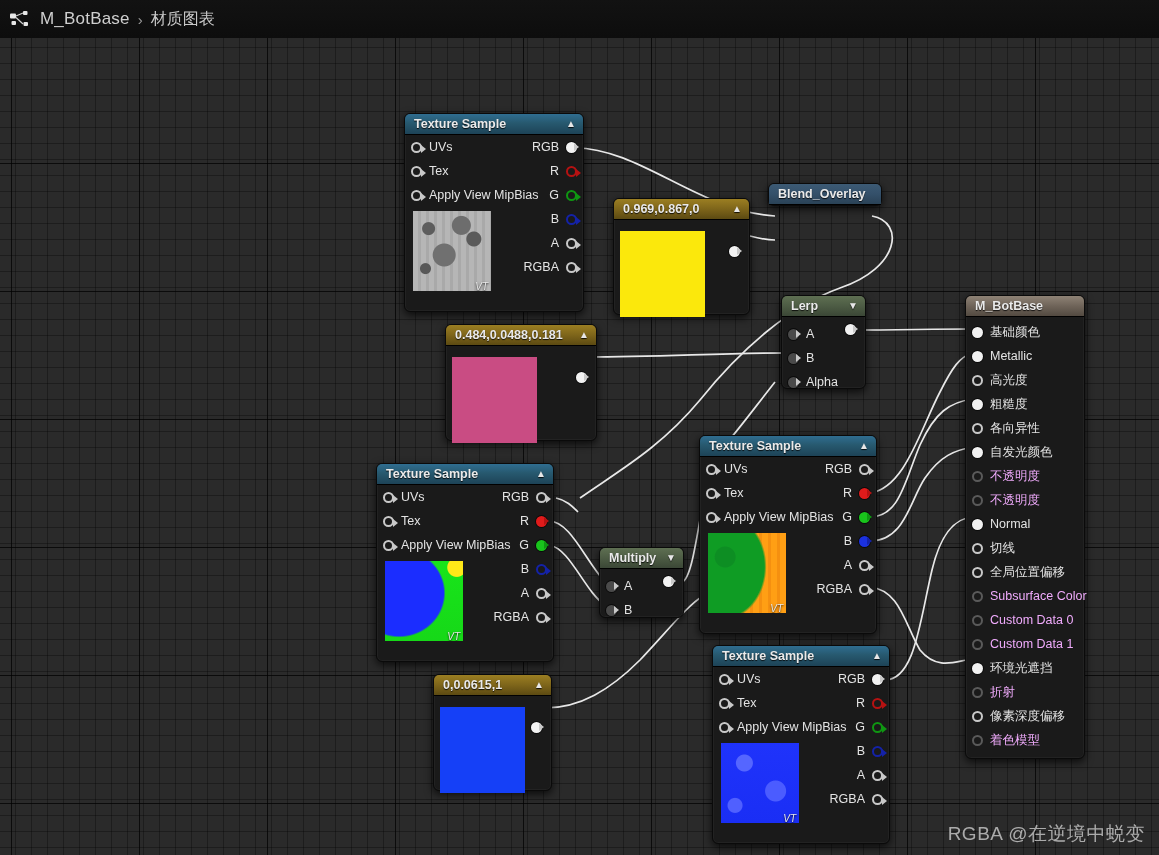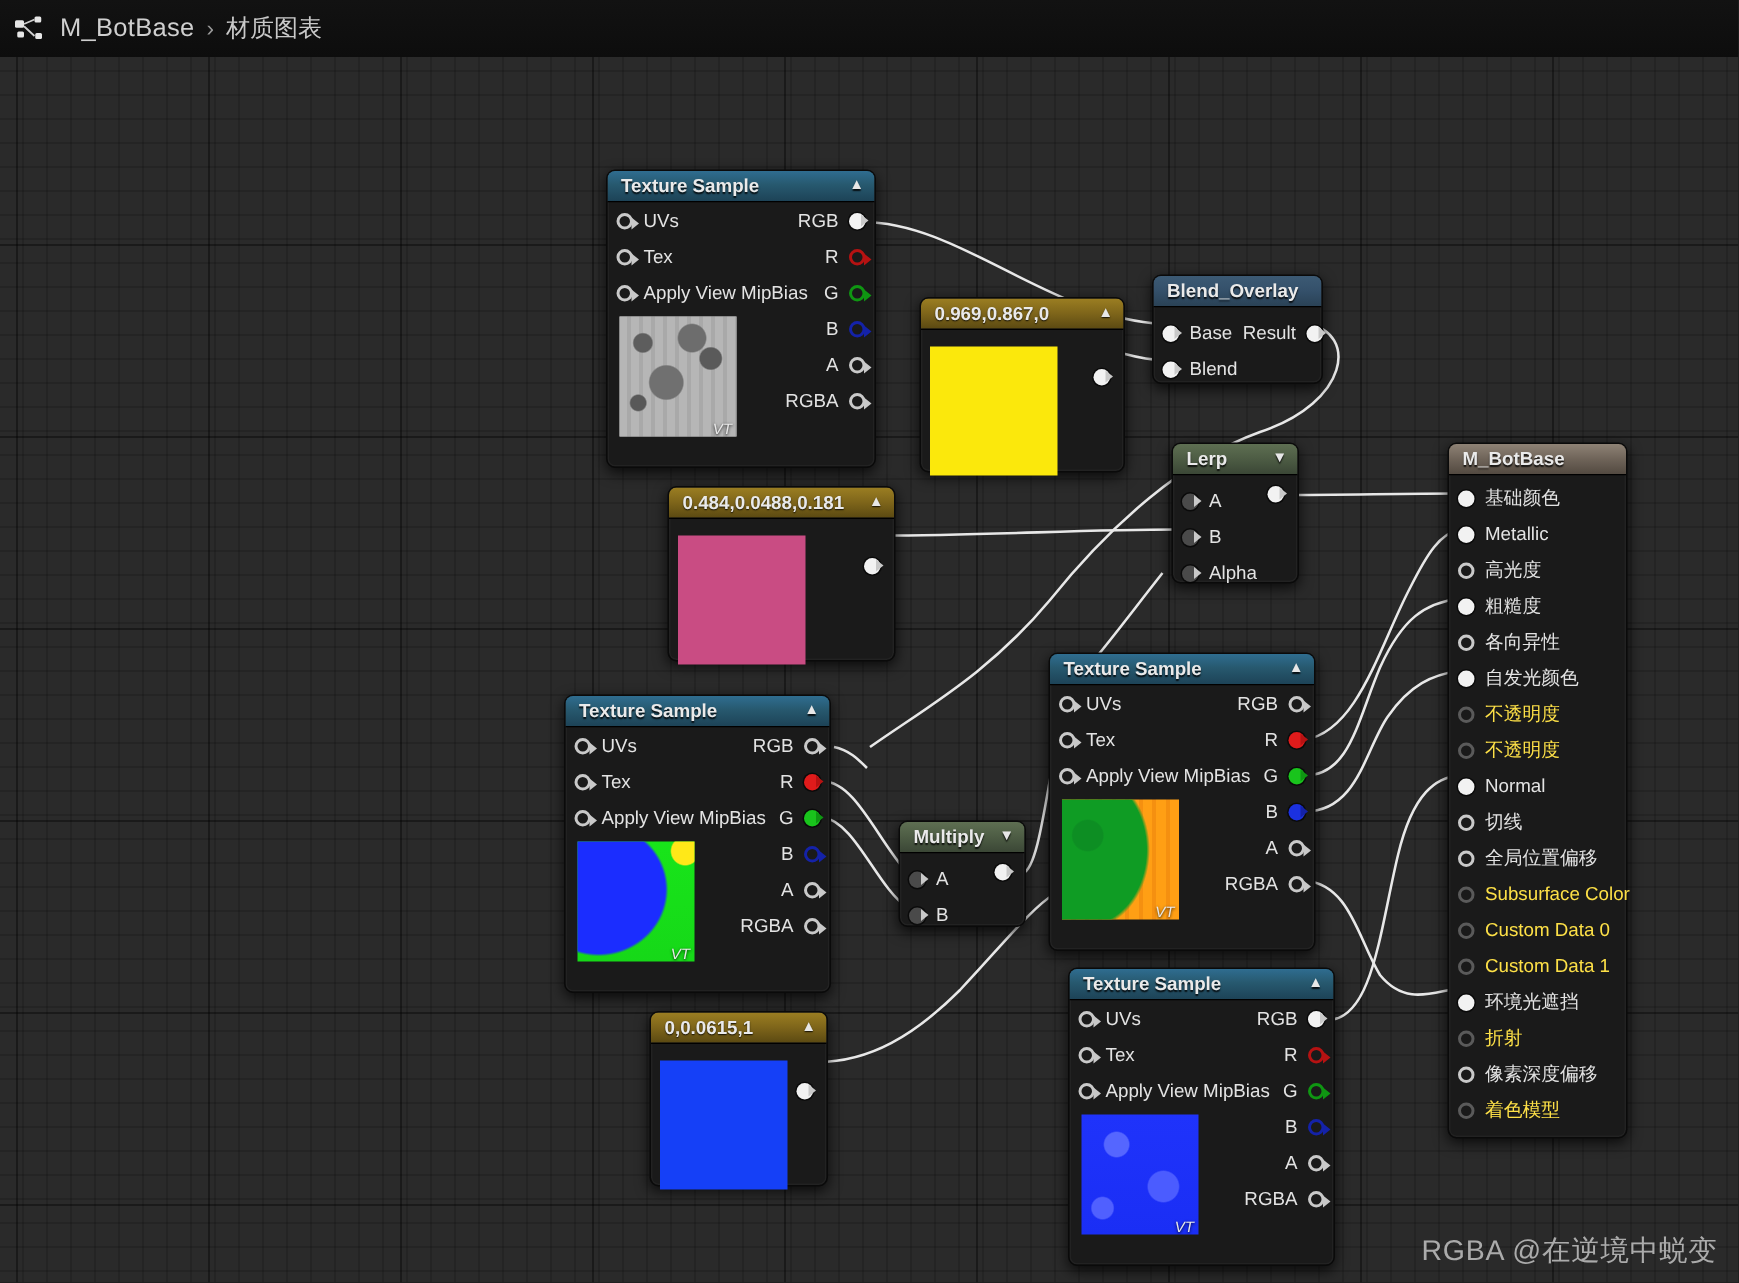--- a/index.html
+++ b/index.html
@@ -60,21 +60,21 @@
   .nhead.math  { background:linear-gradient(#5e6f52 0%, #4d5c44 50%, #3b4736 100%); }
   .nhead.const { background:linear-gradient(#9b7e22 0%, #7e651a 50%, #5c4a12 100%); }
   .nhead.out   { background:linear-gradient(#8e8275 0%, #6f6459 50%, #534a41 100%); }
   .chev{ font-size:10px; color:#e7e7e7; line-height:1; }
   .nbody{ position:relative; padding:5px 0 7px 0; }
 
   
   .row{ display:flex; align-items:center; height:24px; font-size:12.5px; color:#e3e3e3; white-space:nowrap;}
   .row.inrow{ padding-left:6px; gap:7px; }
   .row.outrow{ justify-content:flex-end; padding-right:6px; gap:7px; }
-  .row.dim{ color:#fde047; }
+  .row.dim{ color:#f0abfc; }
 
   
   .pin{ width:11px;height:11px; border-radius:50%; flex:0 0 auto; position:relative;}
   .pin.filled{ background:#f2f2f2; box-shadow:0 0 0 1px rgba(0,0,0,.6);}
   .pin.hollow{ background:transparent; border:2.5px solid #c9c9c9; }
   .pin.arrow::after{
     content:""; position:absolute; left:8px; top:1px;
     border-left:5px solid currentColor; border-top:4.5px solid transparent; border-bottom:4.5px solid transparent;
   }
   .pin.r.filled{ background:#e01b1b; } .pin.r.hollow{ border-color:#b61212; }
@@ -221,36 +221,20 @@
   <div class="nbody" style="height:94px; position:relative;">
     <div class="swatch" style="background:#fbe80c;"></div>
     <span class="pin gray filled arrow" style="position:absolute; right:9px; top:26px;"></span>
   </div>
 </div>
 
 <div class="node" id="blend-overlay" style="left:768px; top:183px; width:114px;">
   <div class="nhead func">
     <span>Blend_Overlay</span>
   </div>
-  <div class="nbody" style="height:50px; position:relative;">
-    <div class="row inrow" style="justify-content:space-between;padding-right:6px;">
-      <span style="display:flex;align-items:center;gap:7px;">
-        <span class="pin gray filled arrow"></span>
-        <span>Base</span>
-      </span>
-      <span style="display:flex;align-items:center;gap:7px;">
-        <span>Result</span>
-        <span class="pin gray filled arrow"></span>
-      </span>
-    </div>
-    <div class="row inrow">
-      <span class="pin gray filled arrow"></span>
-      <span>Blend</span>
-    </div>
-  </div>
 </div>
 
 <div class="node" id="const-pink" style="left:445px; top:324px; width:152px;">
   <div class="nhead const">
     <span>0.484,0.0488,0.181</span>
     <span class="chev">▲</span>
   </div>
   <div class="nbody" style="height:94px; position:relative;">
     <div class="swatch" style="background:#c94c83;"></div>
     <span class="pin gray filled arrow" style="position:absolute; right:9px; top:26px;"></span>

